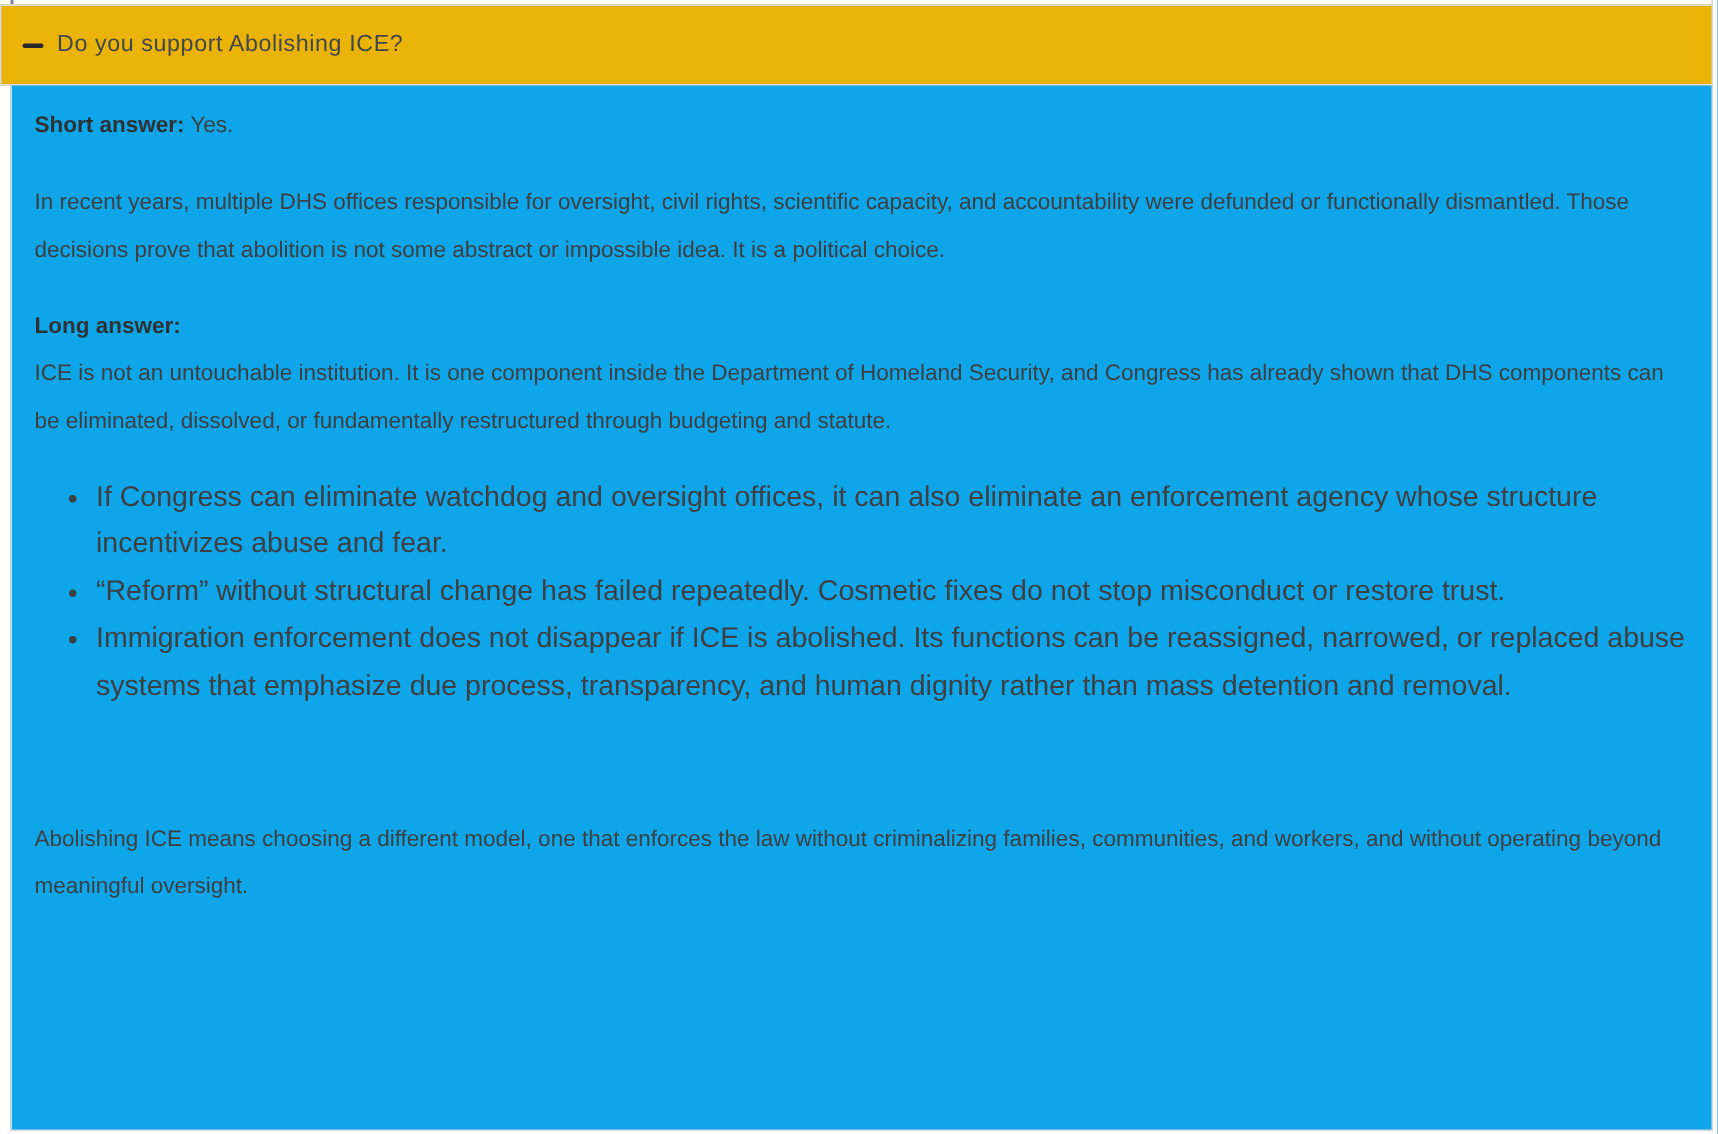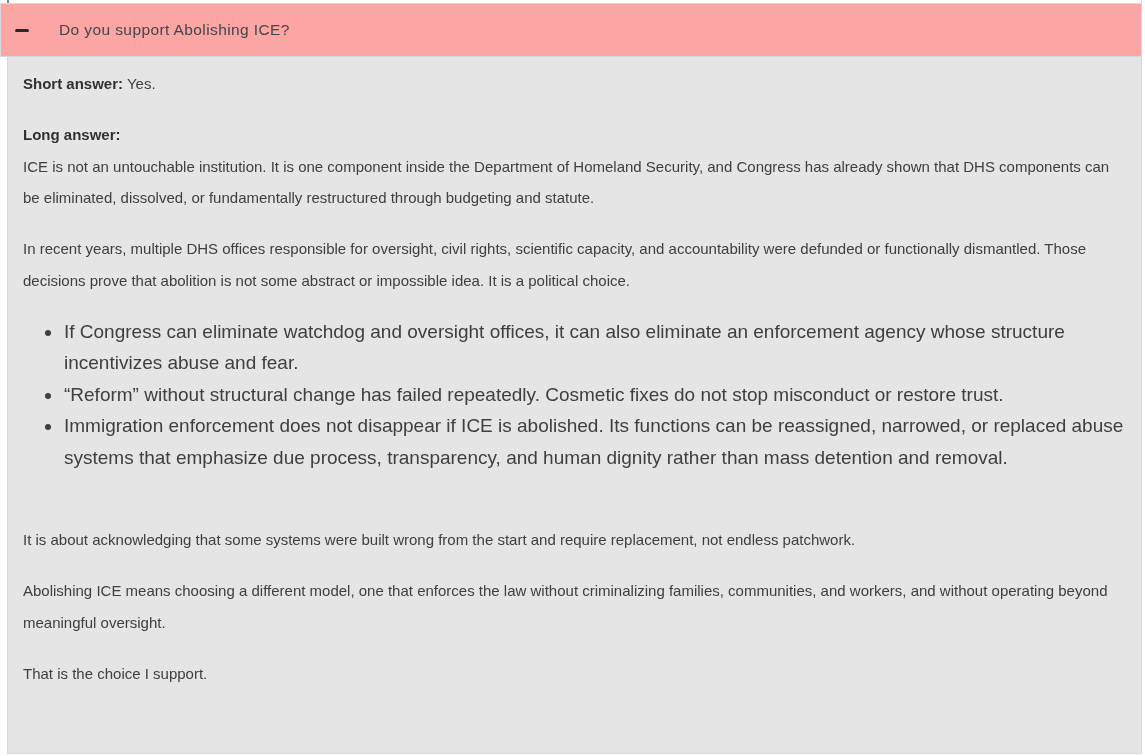--- a/index.html
+++ b/index.html
@@ -15,33 +15,33 @@
   body{
     width:1145px;height:756px;overflow:hidden;background:#ffffff;
     font-family:"Liberation Sans", sans-serif;
   }
   .prev-edge{
     height:3px;margin-left:7px;margin-right:3px;
     border-left:2px solid var(--prev-edge);
     border-right:1px solid var(--border);
   }
   .acc-header{
-    margin-right:3px;height:54px;background:#fca5a5;
+    margin-right:3px;height:54px;background:#eab308;
     border:1px solid var(--border);
-    display:flex;align-items:center;padding-left:14px;cursor:pointer;gap:21px;
+    display:flex;align-items:center;padding-left:14px;cursor:pointer;
   }
   .minus-bar{
     width:14px;height:3px;background:var(--icon);border-radius:1.5px;
     margin-right:9px;flex:none;
   }
   .acc-title{
     font-size:15.5px;letter-spacing:.4px;font-weight:500;color:var(--header-text);
   }
   .panel{
-    margin-left:7px;margin-right:3px;height:697px;background:#e5e5e5;
+    margin-left:7px;margin-right:3px;height:697px;background:#0ea5e9;
     border-left:1px solid var(--border);
     border-right:1px solid var(--border);
     border-bottom:1px solid var(--border);
     padding:0 17px 0 15px;overflow:hidden;
   }
   .panel p{
     margin:19.5px 0;font-size:15px;line-height:31.5px;color:var(--body-text);
   }
   .panel > :first-child{margin-top:11px;}
   .panel strong{color:var(--label-text);font-weight:700;}
@@ -57,29 +57,28 @@
 <div class="prev-edge"></div>
 
 <div class="acc-header">
   <span class="minus-bar"></span>
   <span class="acc-title">Do you support Abolishing ICE?</span>
 </div>
 
 <div class="panel">
   <p><strong>Short answer:</strong> <span>Yes.</span></p>
 
+  <p>In recent years, multiple DHS offices responsible for oversight, civil rights, scientific capacity, and accountability were defunded or functionally dismantled. Those decisions prove that abolition is not some abstract or impossible idea. It is a political choice.</p>
+
   <p><strong>Long answer:</strong><br><span>ICE is not an untouchable institution. It is one component inside the Department of Homeland Security, and Congress has already shown that DHS components can be eliminated, dissolved, or fundamentally restructured through budgeting and statute.</span></p>
-
-  <p>In recent years, multiple DHS offices responsible for oversight, civil rights, scientific capacity, and accountability were defunded or functionally dismantled. Those decisions prove that abolition is not some abstract or impossible idea. It is a political choice.</p>
 
 
   <ul>
     <li>If Congress can eliminate watchdog and oversight offices, it can also eliminate an enforcement agency whose structure incentivizes abuse and fear.</li>
     <li>“Reform” without structural change has failed repeatedly. Cosmetic fixes do not stop misconduct or restore trust.</li>
     <li>Immigration enforcement does not disappear if ICE is abolished. Its functions can be reassigned, narrowed, or replaced abuse systems that emphasize due process, transparency, and human dignity rather than mass detention and removal.</li>
   </ul>
 
-  <p><br><span>It is about acknowledging that some systems were built wrong from the start and require replacement, not endless patchwork.</span></p>
+  <p><br></p>
 
   <p>Abolishing ICE means choosing a different model, one that enforces the law without criminalizing families, communities, and workers, and without operating beyond meaningful oversight.</p>
 
-  <p>That is the choice I support.</p>
 </div>
 
 </body></html>

